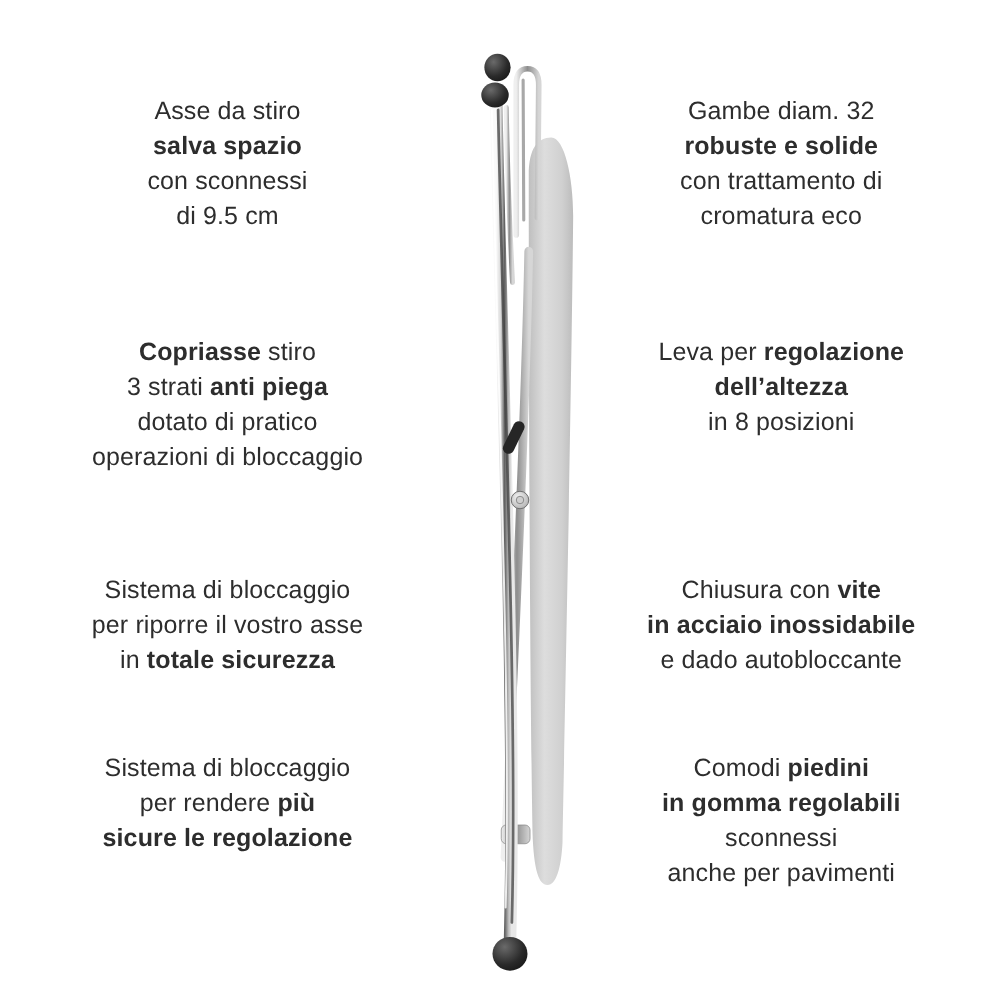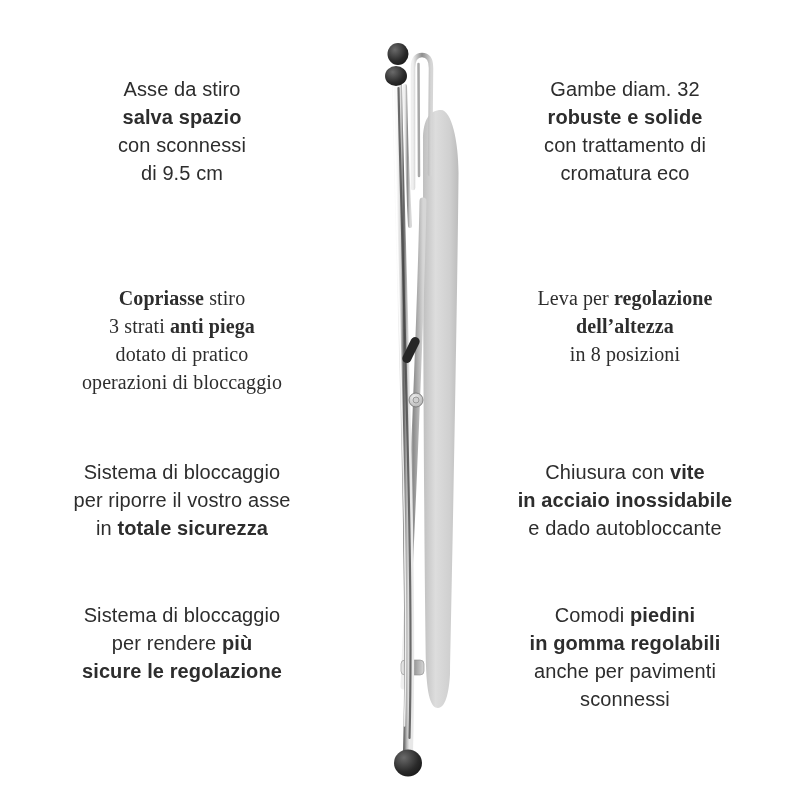--- a/index.html
+++ b/index.html
@@ -22,21 +22,21 @@
     font-size: 20px;
     line-height: 28px;
     color: #2d2d2d;
     letter-spacing: 0.1px;
   }
   .feature .line { white-space: nowrap; }
   .feature span.bold { font-weight: 700; text-align: center; }
   .left-col  { left: 58px; }
   .right-col { left: 501px; }
   .row1 { top: 75px; }
-  .row2 { top: 284px; font-family: Liberation Serif, serif; }
+  .row2 { top: 268px; }
   .row3 { top: 458px; }
   .row4 { top: 601px; }
   .product-svg {
     position: absolute;
     left: 380px;
     top: 26px;
   }
 </style>
 </head>
 <body>
@@ -78,22 +78,22 @@
       <div class="line"><span>in 8 posizioni</span></div>
     </div>
   <div class="feature right-col row3">
       <div class="line"><span>Chiusura con </span><span class="bold">vite</span></div>
       <div class="line"><span class="bold">in acciaio inossidabile</span></div>
       <div class="line"><span>e dado autobloccante</span></div>
     </div>
   <div class="feature right-col row4">
       <div class="line"><span>Comodi </span><span class="bold">piedini</span></div>
       <div class="line"><span class="bold">in gomma regolabili</span></div>
+      <div class="line"><span>sconnessi</span></div>
       <div class="line"><span>anche per pavimenti</span></div>
-      <div class="line"><span>sconnessi</span></div>
     </div>
 
   <svg class="product-svg" width="95" height="757" viewBox="0 0 95 757" aria-hidden="true">
     <defs>
       <linearGradient id="boardGrad" x1="0" y1="0" x2="1" y2="0">
         <stop offset="0" stop-color="#bfbfbf"></stop>
         <stop offset="0.35" stop-color="#dddddd"></stop>
         <stop offset="0.75" stop-color="#d0d0d0"></stop>
         <stop offset="1" stop-color="#bcbcbc"></stop>
       </linearGradient>

